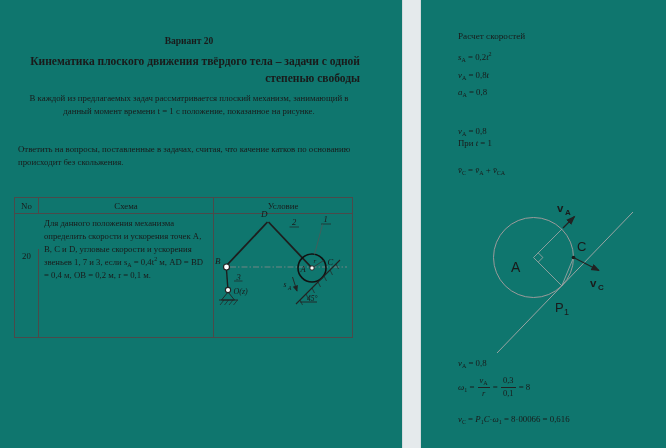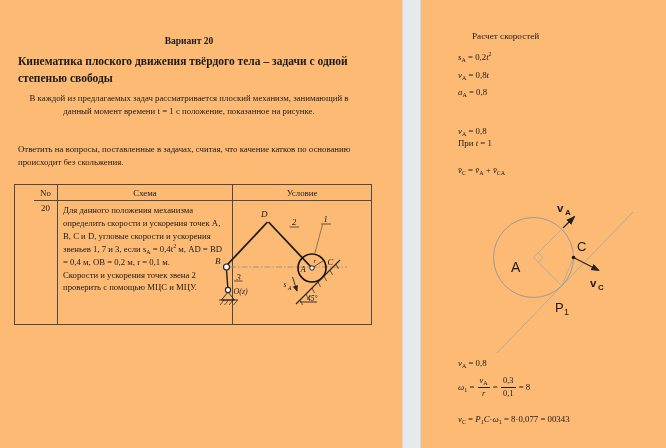--- a/index.html
+++ b/index.html
@@ -1,47 +1,47 @@
 <!DOCTYPE html>
 <html><head>
 <meta charset="utf-8">
 <style>
   html,body{margin:0;padding:0;}
   body{width:666px;height:448px;overflow:hidden;background:#fff;}
-  .canvas{position:relative;width:666px;height:448px;background:#fdba74;
+  .canvas{position:relative;width:666px;height:448px;background:#0f766e;
           font-family:"Liberation Serif", serif;color:#1a1a1a;}
   .abs{position:absolute;}
   
   .page-gap{position:absolute;left:402px;top:0;width:17px;height:448px;
             background:#e5eaec;border-left:1px solid #d3dadd;border-right:1px solid #d3dadd;}
   
   .variant{left:18px;top:36px;width:342px;text-align:center;font-weight:bold;font-size:9.5px;}
-  .doc-title{left:18px;top:53px;width:342px;text-align:left;font-weight:bold;font-size:11.5px;line-height:17px;}
+  .doc-title{left:18px;top:53px;width:342px;text-align:right;font-weight:bold;font-size:11.5px;line-height:17px;}
   .para{left:18px;width:342px;font-size:8.8px;line-height:12.6px;text-align:left;}
   .para1{top:92px;text-align:center;}
   .para2{top:131px;margin-top:12px;}
   
-  .task-table{left:14px;top:184px;width:337px;height:139px;display:grid;
+  .task-table{left:14px;top:197px;width:337px;height:139px;display:grid;
               grid-template-columns:24px 175px 138px;grid-template-rows:16px 1fr;
-              border:1px solid #4a4a4a;font-size:8.8px;padding-left:19px;}
+              border:1px solid #4a4a4a;font-size:8.8px;}
   .task-table .cell{border-right:1px solid #4a4a4a;border-bottom:1px solid #4a4a4a;
                     box-sizing:border-box;overflow:hidden;}
   .task-table .cell:nth-child(3n){border-right:none;}
   .task-table .hdr{display:flex;align-items:center;justify-content:center;}
   .task-table .body-cell{border-bottom:none;}
-  .no-cell{text-align:center;padding-top:2px;}
+  .no-cell{text-align:center;padding-top:2px;margin-top:35px;}
   .task-text{padding:3px 5px 0 5px;font-size:8.7px;line-height:12.9px;}
   sub.s{font-size:6px;vertical-align:-2px;line-height:0;}
   sup.s{font-size:6px;vertical-align:4px;line-height:0;}
   
   svg{position:absolute;overflow:visible;}
   svg text{fill:#1a1a1a;}
   .fig-serif{font-family:"Liberation Serif", serif;font-style:italic;}
   .fig-sans{font-family:"Liberation Sans", sans-serif;}
-  .rh{left:458px;top:31px;font-size:9.2px;margin-left:14px;}
+  .rh{left:458px;top:31px;font-size:9.2px;}
   .fx{left:458px;white-space:nowrap;font-size:8.8px;}
   .fx i{font-family:"Liberation Serif", serif;}
   .frac{display:inline-block;vertical-align:middle;text-align:center;font-size:8.4px;line-height:10px;margin:0 1px;}
   .frac .num{display:block;border-bottom:0.8px solid #222;padding:0 2px 1px 2px;}
   .frac .den{display:block;padding:1px 2px 0 2px;}
 </style>
 </head>
 <body>
 
 <div class="canvas">
@@ -53,21 +53,21 @@
     <div class="abs para para1">В каждой из предлагаемых задач рассматривается плоский механизм, занимающий в данный момент времени t = 1 с положение, показанное на рисунке.</div>
     <div class="abs para para2">Ответить на вопросы, поставленные в задачах, считая, что качение катков по основанию происходит без скольжения.</div>
 
     <div class="abs task-table">
       <div class="cell hdr">No</div>
       <div class="cell hdr">Схема</div>
       <div class="cell hdr">Условие</div>
       <div class="cell body-cell no-cell">20</div>
       <div class="cell body-cell">
         <div class="task-text"><span>Для данного положения механизма определить скорости и ускорения точек A, B, C и D, угловые скорости и ускорения звеньев 1, 7 и 3, если s</span><sub class="s">A</sub><span> = 0,4t</span><sup class="s">2</sup><span> м, AD = BD = 0,4 м, OB = 0,2 м, r = 0,1 м.</span><br>
-        <span>Скорости и ускорения точек звена 2 проверить с помощью МЦС и МЦУ.</span></div>
+        </div>
       </div>
       <div class="cell body-cell"></div>
     </div>
 
     <svg class="abs" style="left:213px;top:201px;" width="139" height="121" viewBox="213 201 139 121">
       <defs>
         <marker id="ah" markerWidth="8" markerHeight="8" refX="6" refY="3" orient="auto">
           <path d="M0,0 L7,3 L0,6 Z" fill="#222"></path>
         </marker>
       </defs>
@@ -168,16 +168,16 @@
       <text class="fig-sans" x="590" y="287" font-size="11.5" font-weight="700">v</text>
       <text class="fig-sans" x="598" y="290" font-size="8" font-weight="700">C</text>
       <text class="fig-sans" x="555" y="312" font-size="13">P</text>
       <text class="fig-sans" x="564" y="315" font-size="9">1</text>
     </svg>
 
     <div class="abs fx" style="top:358px;"><i>v</i><sub class="s">A</sub><span> = 0,8</span></div>
 
     <div class="abs fx" style="top:376px;"><i>ω</i><sub class="s">1</sub><span> = </span><span class="frac"><span class="num"><i>v</i><sub class="s">A</sub></span><span class="den"><i>r</i></span></span><span> = </span><span class="frac"><span class="num">0,3</span><span class="den">0,1</span></span><span> = 8</span></div>
 
-    <div class="abs fx" style="top:414px;"><i>v</i><sub class="s">C</sub><span> = </span><i>P</i><sub class="s">1</sub><i>C</i><span>·</span><i>ω</i><sub class="s">1</sub><span> = 8·0,077 = 00343</span></div>
+    <div class="abs fx" style="top:414px;"><i>v</i><sub class="s">C</sub><span> = </span><i>P</i><sub class="s">1</sub><i>C</i><span>·</span><i>ω</i><sub class="s">1</sub><span> = 8·00066 = 0,616</span></div>
 
   </div>
 </div>
 
 </body></html>

